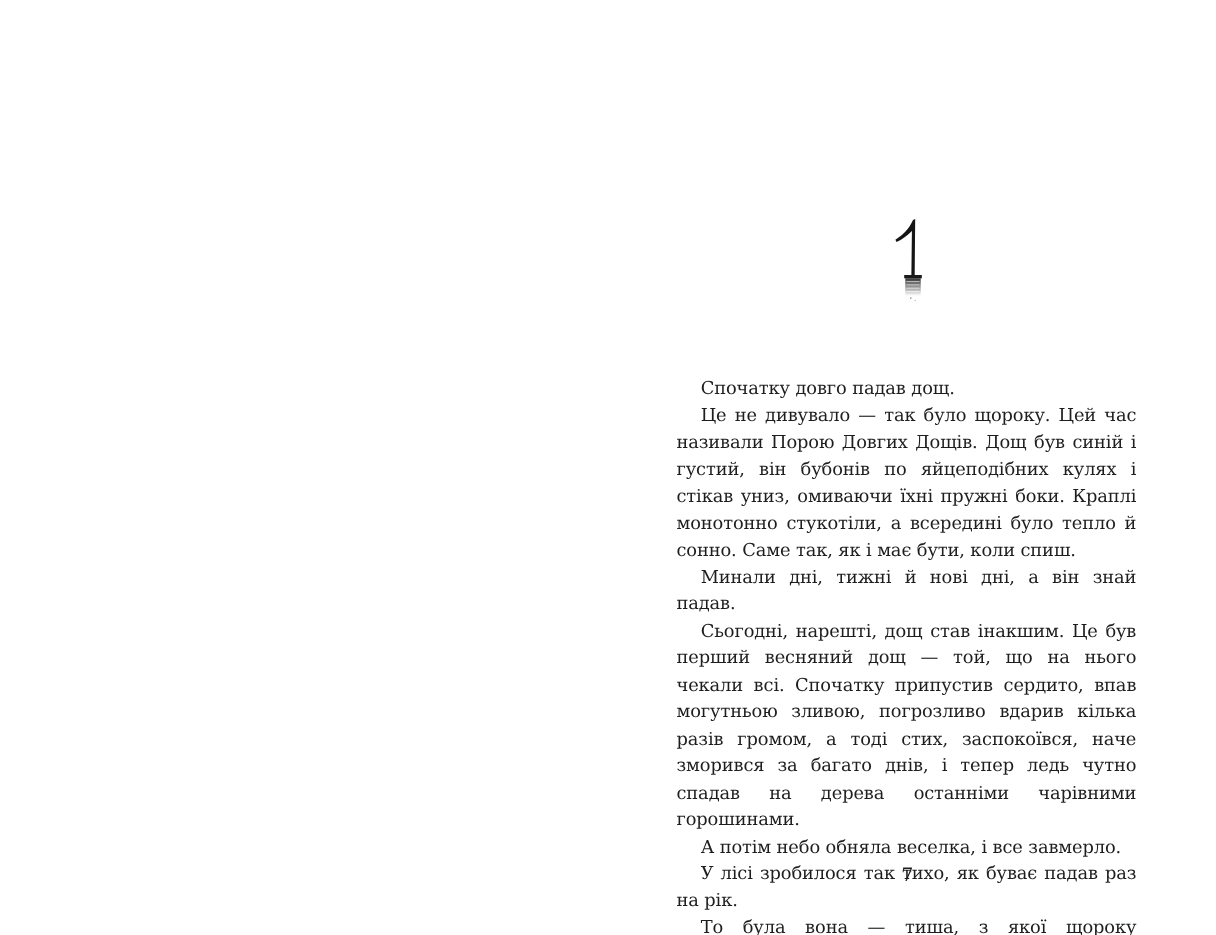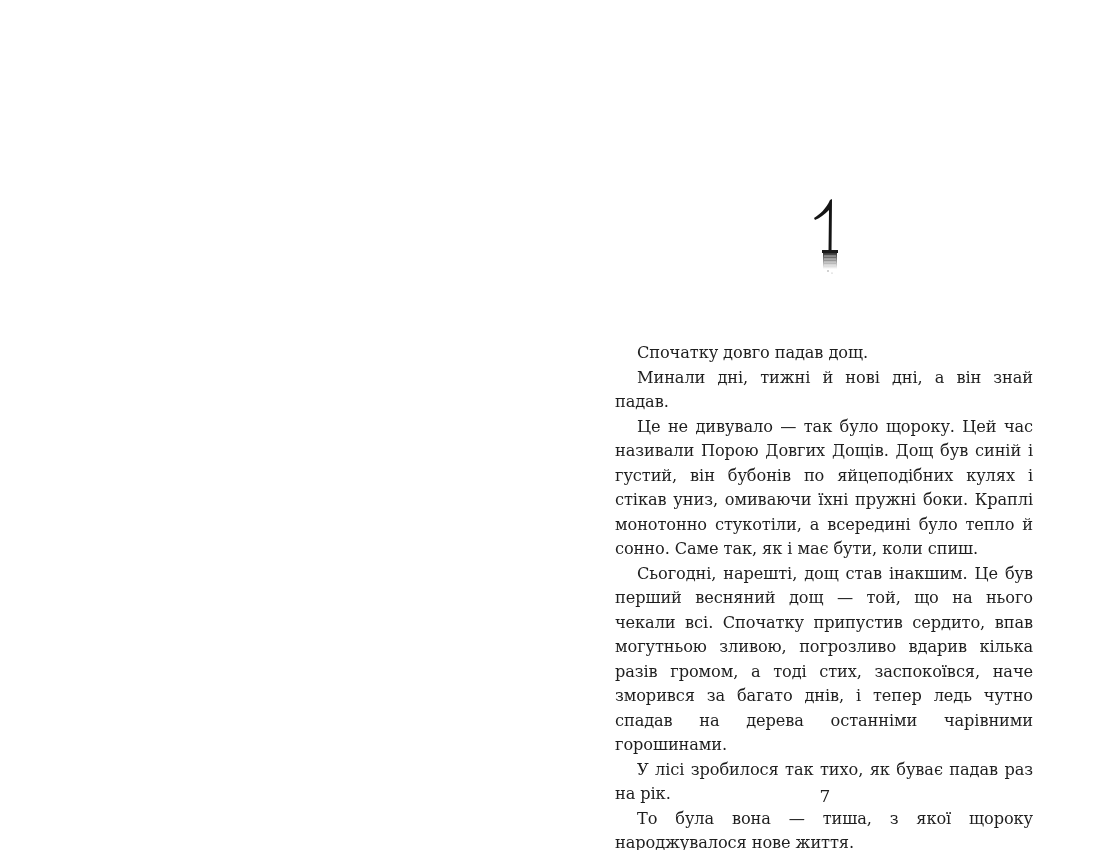--- a/index.html
+++ b/index.html
@@ -93,21 +93,22 @@
       <line x1="16" y1="70" x2="28" y2="70" stroke="#ffffff" stroke-width="0.8" opacity="0.7"></line>
       <line x1="16" y1="73" x2="28" y2="73" stroke="#ffffff" stroke-width="0.8" opacity="0.7"></line>
       <circle cx="20" cy="79" r="0.8" fill="#999"></circle>
       <circle cx="24" cy="81" r="0.6" fill="#aaa"></circle>
     </svg>
 
   </div>
 
   <div class="body-text">
     <p>Спочатку довго падав дощ.</p>
+    <p>Це не дивувало — так було щороку. Цей час на­зивали Порою Довгих Дощів. Дощ був синій і густий, він бубонів по яйцеподібних кулях і стікав униз, оми­ваючи їхні пружні боки. Краплі монотонно стукотіли, а всередині було тепло й сонно. Саме так, як і має бути, коли спиш.</p>
     <p>Минали дні, тижні й нові дні, а він знай падав.</p>
-    <p>Це не дивувало — так було щороку. Цей час на­зивали Порою Довгих Дощів. Дощ був синій і густий, він бубонів по яйцеподібних кулях і стікав униз, оми­ваючи їхні пружні боки. Краплі монотонно стукотіли, а всередині було тепло й сонно. Саме так, як і має бути, коли спиш.</p>
     <p>Сьогодні, нарешті, дощ став інакшим. Це був пер­ший весняний дощ — той, що на нього чекали всі. Спочатку припустив сердито, впав могутньою зливою, погрозливо вдарив кілька разів громом, а тоді стих, заспокоївся, наче зморився за багато днів, і тепер ледь чутно спадав на дерева останніми чарівними горошинами.</p>
+    <p>А потім небо обняла веселка, і все завмерло.</p>
     <p>У лісі зробилося так тихо, як буває падав раз на рік.</p>
     <p>То була вона — тиша, з якої щороку народжувало­ся нове життя.</p>
   </div>
 
   <div class="page-number">7</div>
 </div>
 
 </body></html>

